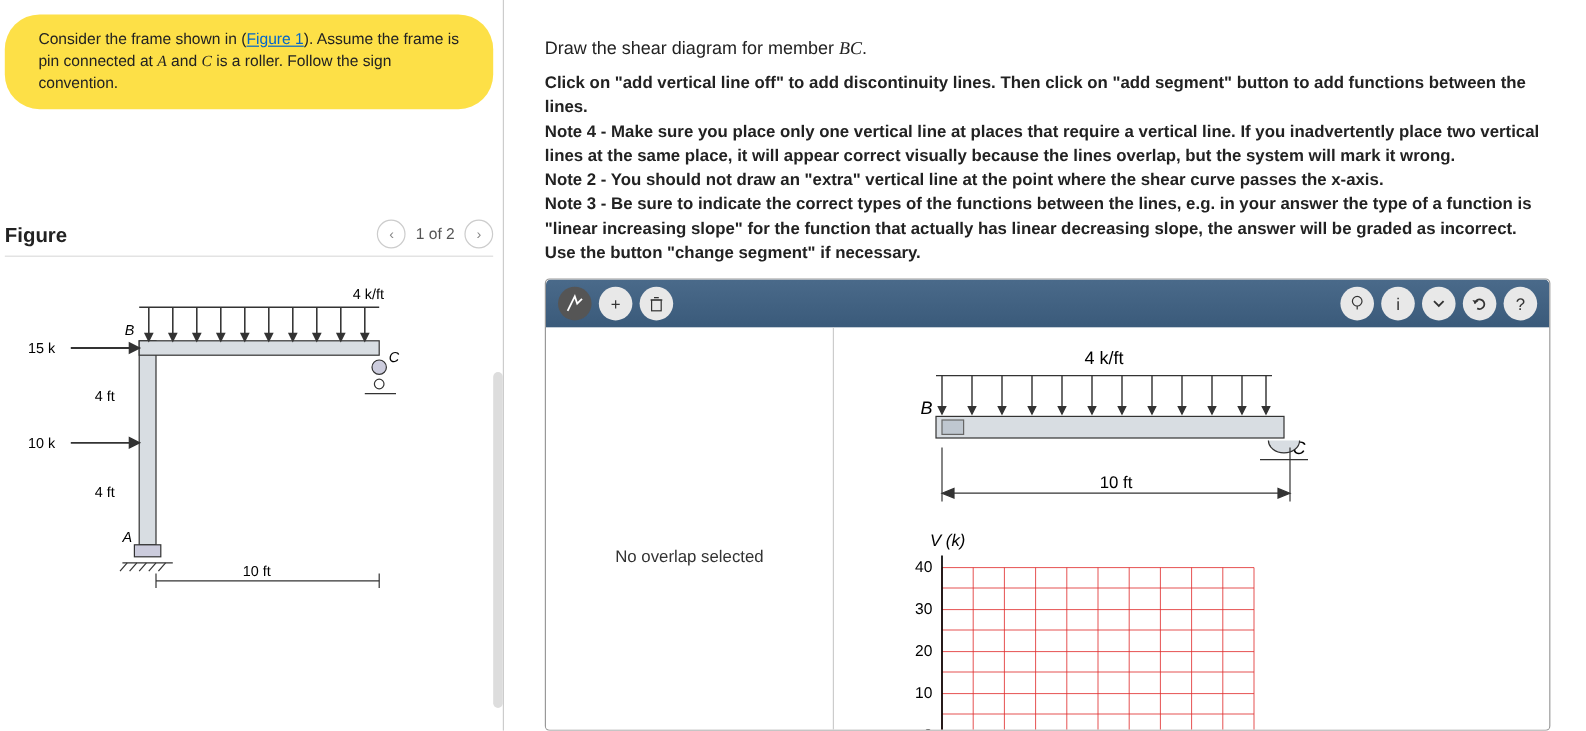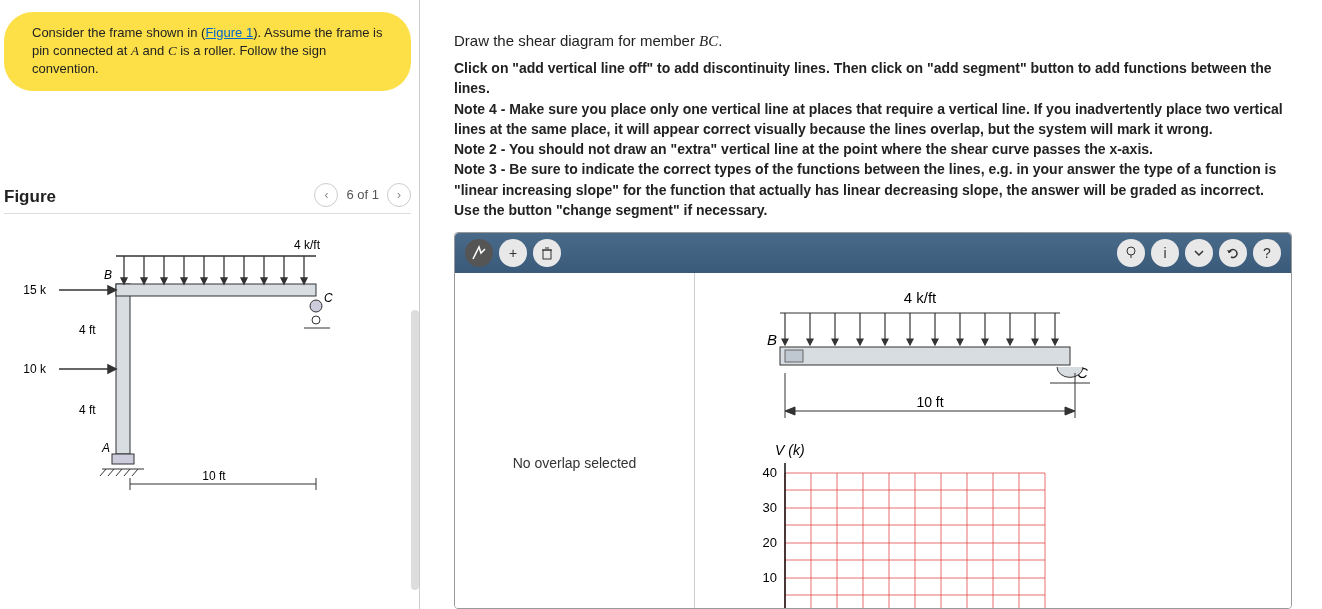--- a/index.html
+++ b/index.html
@@ -134,21 +134,21 @@
 <div class="left-col">
 
   <div class="problem-intro">
     <span>Consider the frame shown in (</span><a href="#">Figure 1</a><span>). Assume the frame is pin connected at </span><span class="italic">A</span><span> and </span><span class="italic">C</span><span> is a roller. Follow the sign convention.</span>
   </div>
 
   <div class="figure-header">
     <div class="figure-title">Figure</div>
     <div class="figure-nav">
       <div class="nav-btn">‹</div>
-      <span>6 of 1</span>
+      <span>1 of 2</span>
       <div class="nav-btn">›</div>
     </div>
   </div>
 
   <div class="figure-canvas">
     <svg width="370" height="260" viewBox="0 0 370 260">
 
       <rect x="112" y="50" width="14" height="170" fill="#d8dde2" stroke="#333"></rect>
 
       <rect x="112" y="50" width="200" height="12" fill="#d8dde2" stroke="#333"></rect>

